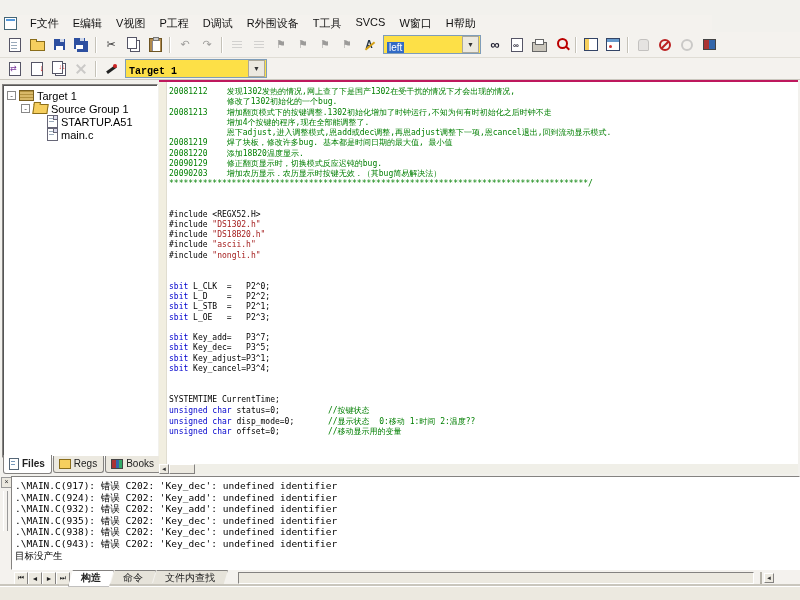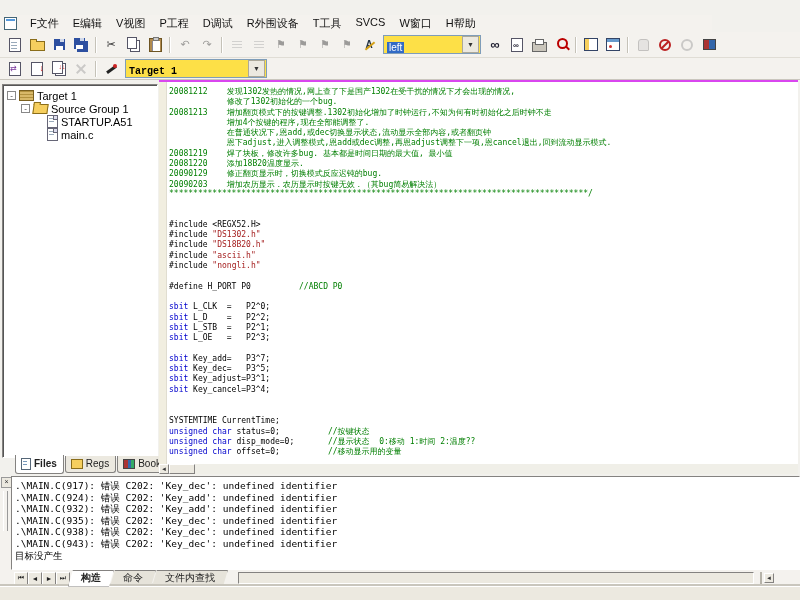--- a/index.html
+++ b/index.html
@@ -70,28 +70,28 @@
   .combo .drop{width:15px;height:15px;margin:0 1px;background:#ece9e0;border:1px solid #aca899;display:flex;align-items:center;justify-content:center;font-size:7px;color:#333;flex:none;}
   
   #projpanel{position:absolute;left:2px;top:84px;width:154px;height:372px;background:#fff;border:1px solid;border-color:#848280 #fff #fff #848280;box-shadow:inset 1px 1px 0 #555;overflow:hidden;font-size:11px;}
   .treerow{display:flex;align-items:center;height:13px;white-space:nowrap;color:#000;}
   .expander{width:9px;height:9px;border:1px solid #888;background:#fff;display:inline-flex;align-items:center;justify-content:center;font-size:8px;line-height:1;color:#333;margin-right:3px;flex:none;box-sizing:border-box;}
   .i-target{width:13px;height:9px;background:#d8b868;border:1px solid #7a5f1e;margin-right:3px;background-image:repeating-linear-gradient(#b2913e 0 1px,transparent 1px 3px);}
   .i-ofolder{width:13px;height:8px;background:#f6cf5e;border:1px solid #8a6d1a;position:relative;margin-right:3px;transform:skewX(-8deg);}
   .i-ofolder::before{content:"";position:absolute;top:-3px;left:-1px;width:5px;height:2px;background:#f6cf5e;border:1px solid #8a6d1a;border-bottom:none;}
   .i-srcfile{width:9px;height:11px;background:#fff;border:1px solid #667;margin-right:3px;background-image:repeating-linear-gradient(#9ab 0 1px,transparent 1px 3px);background-size:5px 6px;background-position:1px 2px;background-repeat:no-repeat;position:relative;}
   .i-srcfile::after{content:"";position:absolute;right:0;top:0;width:3px;height:3px;background:#dde;border-left:1px solid #667;border-bottom:1px solid #667;}
-  #panel-tabs{position:absolute;left:0px;top:456px;width:158px;height:18px;display:flex;align-items:flex-start;padding-left:3px;font-size:10px;margin-left:12px;}
+  #panel-tabs{position:absolute;left:0px;top:456px;width:158px;height:18px;display:flex;align-items:flex-start;padding-left:3px;font-size:10px;}
   .ptab{display:flex;align-items:center;gap:3px;padding:1px 6px 2px 5px;border:1px solid #848280;border-top:none;background:#ece9e0;color:#222;border-radius:0 0 3px 3px;margin-right:1px;height:13px;}
   .ptab.active{background:#fff;font-weight:bold;position:relative;top:-1px;height:15px;}
   .i-ptfile{width:8px;height:10px;background:#fff;border:1px solid #567;background-image:repeating-linear-gradient(#79b 0 1px,transparent 1px 3px);background-size:4px 6px;background-position:1px 2px;background-repeat:no-repeat;}
   .i-ptregs{width:10px;height:8px;background:#f6cf5e;border:1px solid #8a6d1a;}
   .i-ptbooks{width:10px;height:8px;background:linear-gradient(90deg,#a33 0 4px,#36a 4px 7px,#3a6 7px);border:1px solid #444;}
   
-  #editor{position:absolute;left:159px;top:80px;width:639px;height:394px;background:#7dd3fc;border-top:2px solid #d946ef;box-sizing:border-box;}
+  #editor{position:absolute;left:159px;top:80px;width:639px;height:394px;background:#7dd3fc;border-top:2px solid #be185d;box-sizing:border-box;}
   #ed-body{position:absolute;left:0;top:0;right:0;bottom:10px;overflow:hidden;background:#fff;}
   #ed-margin{position:absolute;left:0;top:0;bottom:0;width:7px;background:#f1eee0;border-right:1px solid #e0ddd0;}
   #editor-code{position:absolute;left:10px;top:4px;right:0;font-family:"DejaVu Sans Mono","Liberation Mono",monospace;font-size:8px;}
   .line{height:10.3px;white-space:pre;}
   .t-com{color:#007f00;} .t-kw{color:#0000cc;} .t-str{color:#a52020;} .t-code{color:#000;}
   #ed-hscroll{position:absolute;left:0;right:0;bottom:0;height:10px;background:#f0efe8;display:flex;}
   .sbtn{width:10px;height:10px;background:#ece9e0;border:1px solid;border-color:#fff #848280 #848280 #fff;font-size:6px;display:flex;align-items:center;justify-content:center;color:#333;flex:none;box-sizing:border-box;}
   .sthumb{width:26px;height:10px;background:#ece9e0;border:1px solid;border-color:#fff #848280 #848280 #fff;box-sizing:border-box;}
   
   #output{position:absolute;left:0;top:476px;width:800px;height:94px;background:#f4f2ee;}
@@ -287,36 +287,34 @@
     </div>
 
   <div id="editor">
     <div id="ed-body">
       <div id="ed-margin"></div>
       <div id="editor-code">
           <div class="line"><span class="t-com">20081212    发现1302发热的情况,网上查了下是国产1302在受干扰的情况下才会出现的情况,</span></div>
           <div class="line"><span class="t-com">            修改了1302初始化的一个bug.</span></div>
           <div class="line"><span class="t-com">20081213    增加翻页模式下的按键调整.1302初始化增加了时钟运行,不知为何有时初始化之后时钟不走</span></div>
           <div class="line"><span class="t-com">            增加4个按键的程序,现在全部能调整了.</span></div>
-          <div class="line"><span class="t-com">            在普通状况下,恩add,或dec切换显示状态,流动显示全部内容,或者翻页钟</span></div>
           <div class="line"><span class="t-com">            恩下adjust,进入调整模式,恩add或dec调整,再恩adjust调整下一项,恩cancel退出,回到流动显示模式.</span></div>
           <div class="line"><span class="t-com">20081219    焊了块板，修改许多bug. 基本都是时间日期的最大值, 最小值</span></div>
           <div class="line"><span class="t-com">20081220    添加18B20温度显示.</span></div>
           <div class="line"><span class="t-com">20090129    修正翻页显示时，切换模式反应迟钝的bug.</span></div>
           <div class="line"><span class="t-com">20090203    增加农历显示．农历显示时按键无效．（其bug简易解决法）</span></div>
           <div class="line"><span class="t-com">***************************************************************************************/</span></div>
           <div class="line">&nbsp;</div>
           <div class="line">&nbsp;</div>
           <div class="line"><span class="t-code">#include &lt;REGX52.H&gt;</span></div>
           <div class="line"><span class="t-code">#include </span><span class="t-str">"DS1302.h"</span></div>
           <div class="line"><span class="t-code">#include </span><span class="t-str">"DS18B20.h"</span></div>
           <div class="line"><span class="t-code">#include </span><span class="t-str">"ascii.h"</span></div>
           <div class="line"><span class="t-code">#include </span><span class="t-str">"nongli.h"</span></div>
           <div class="line">&nbsp;</div>
-          <div class="line"><span class="t-code">#define H_PORT P0</span><span class="t-com">          //ABCD P0</span></div>
           <div class="line">&nbsp;</div>
           <div class="line"><span class="t-kw">sbit</span><span class="t-code"> L_CLK  =   P2^0;</span></div>
           <div class="line"><span class="t-kw">sbit</span><span class="t-code"> L_D    =   P2^2;</span></div>
           <div class="line"><span class="t-kw">sbit</span><span class="t-code"> L_STB  =   P2^1;</span></div>
           <div class="line"><span class="t-kw">sbit</span><span class="t-code"> L_OE   =   P2^3;</span></div>
           <div class="line">&nbsp;</div>
           <div class="line"><span class="t-kw">sbit</span><span class="t-code"> Key_add=   P3^7;</span></div>
           <div class="line"><span class="t-kw">sbit</span><span class="t-code"> Key_dec=   P3^5;</span></div>
           <div class="line"><span class="t-kw">sbit</span><span class="t-code"> Key_adjust=P3^1;</span></div>
           <div class="line"><span class="t-kw">sbit</span><span class="t-code"> Key_cancel=P3^4;</span></div>

